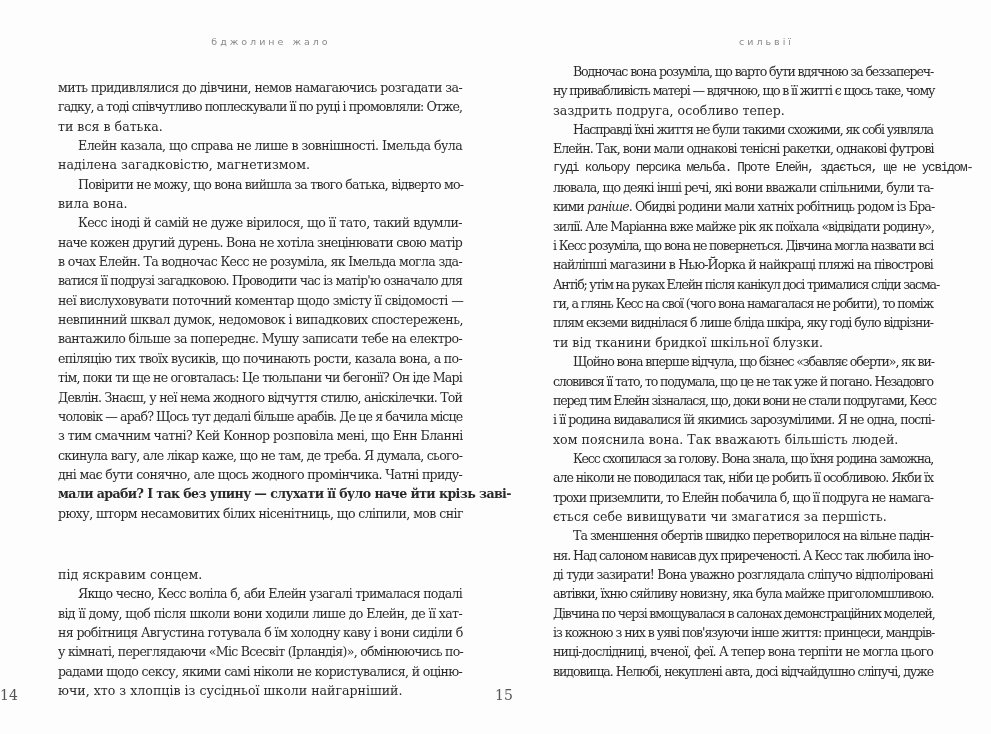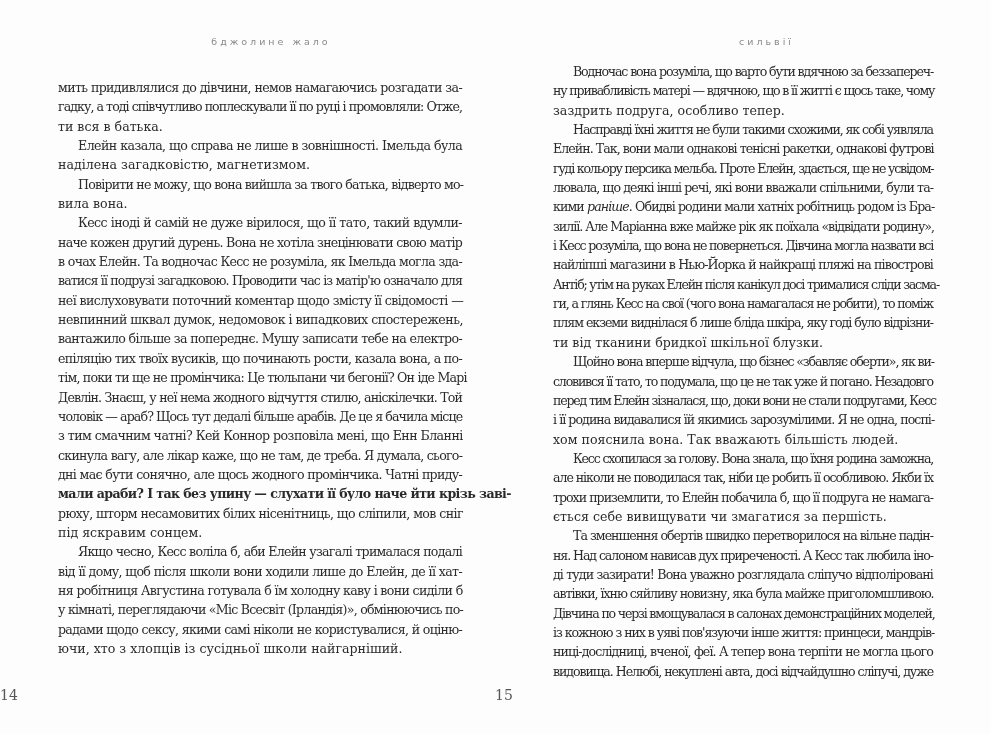--- a/index.html
+++ b/index.html
@@ -31,48 +31,48 @@
       <div class="line indent" style="white-space: nowrap; letter-spacing: -0.8px;">Повірити не можу, що вона вийшла за твого батька, відверто мо-</div>
       <div class="line last" style="white-space: nowrap;">вила вона.</div>
       <div class="line indent" style="white-space: nowrap; letter-spacing: -0.55px;">Кесс іноді й самій не дуже вірилося, що її тато, такий вдумли-</div>
       <div class="line" style="white-space: nowrap; letter-spacing: -0.75px;">наче кожен другий дурень. Вона не хотіла знецінювати свою матір</div>
       <div class="line" style="white-space: nowrap; letter-spacing: -0.7px;">в очах Елейн. Та водночас Кесс не розуміла, як Імельда могла зда-</div>
       <div class="line" style="white-space: nowrap; letter-spacing: -0.9px;">ватися її подрузі загадковою. Проводити час із матір'ю означало для</div>
       <div class="line" style="white-space: nowrap; letter-spacing: -0.6px;">неї вислуховувати поточний коментар щодо змісту її свідомості —</div>
       <div class="line" style="white-space: nowrap; letter-spacing: -0.5px;">невпинний шквал думок, недомовок і випадкових спостережень,</div>
       <div class="line" style="white-space: nowrap; letter-spacing: -0.65px;">вантажило більше за попереднє. Мушу записати тебе на електро-</div>
       <div class="line" style="white-space: nowrap; letter-spacing: -0.7px;">епіляцію тих твоїх вусиків, що починають рости, казала вона, а по-</div>
-      <div class="line" style="white-space: nowrap; letter-spacing: -0.8px;">тім, поки ти ще не промінчика: Це тюльпани чи бегонії? Он іде Марі</div>
+      <div class="line" style="white-space: nowrap; letter-spacing: -0.8px;">тім, поки ти ще не оговталась: Це тюльпани чи бегонії? Он іде Марі</div>
       <div class="line" style="white-space: nowrap; letter-spacing: -0.85px;">Девлін. Знаєш, у неї нема жодного відчуття стилю, аніскілечки. Той</div>
       <div class="line" style="white-space: nowrap; letter-spacing: -0.9px;">чоловік — араб? Щось тут дедалі більше арабів. Де це я бачила місце</div>
       <div class="line" style="white-space: nowrap; letter-spacing: -0.55px;">з тим смачним чатні? Кей Коннор розповіла мені, що Енн Бланні</div>
       <div class="line" style="white-space: nowrap; letter-spacing: -0.75px;">скинула вагу, але лікар каже, що не там, де треба. Я думала, сього-</div>
       <div class="line" style="white-space: nowrap; letter-spacing: -0.7px;">дні має бути сонячно, але щось жодного промінчика. Чатні приду-</div>
       <div class="line" style="white-space: nowrap; letter-spacing: -0.6px; font-weight: bold;">мали араби? І так без упину — слухати її було наче йти крізь заві-</div>
       <div class="line" style="white-space: nowrap; letter-spacing: -0.6px;">рюху, шторм несамовитих білих нісенітниць, що сліпили, мов сніг</div>
-      <div class="line last" style="white-space: nowrap;">під яскравим сонцем.</div>
+      <div class="line last" style="white-space: nowrap; margin-top: 42px;">під яскравим сонцем.</div>
       <div class="line indent" style="white-space: nowrap; letter-spacing: -0.75px;">Якщо чесно, Кесс воліла б, аби Елейн узагалі трималася подалі</div>
       <div class="line" style="white-space: nowrap; letter-spacing: -0.65px;">від її дому, щоб після школи вони ходили лише до Елейн, де її хат-</div>
       <div class="line" style="white-space: nowrap; letter-spacing: -0.65px;">ня робітниця Августина готувала б їм холодну каву і вони сиділи б</div>
       <div class="line" style="white-space: nowrap; letter-spacing: -0.75px;">у кімнаті, переглядаючи «Міс Всесвіт (Ірландія)», обмінюючись по-</div>
       <div class="line" style="white-space: nowrap; letter-spacing: -0.7px;">радами щодо сексу, якими самі ніколи не користувалися, й оціню-</div>
       <div class="line last" style="white-space: nowrap;">ючи, хто з хлопців із сусідньої школи найгарніший.</div>
     </div>
   <div class="folio">14</div>
 </div>
 
 <div class="page right">
   <div class="running-head">сильвії</div>
   <div class="text">
       <div class="line indent" style="white-space: nowrap; letter-spacing: -1.15px;">Водночас вона розуміла, що варто бути вдячною за беззапереч-</div>
       <div class="line" style="white-space: nowrap; letter-spacing: -1.15px;">ну привабливість матері — вдячною, що в її житті є щось таке, чому</div>
       <div class="line last" style="white-space: nowrap;">заздрить подруга, особливо тепер.</div>
       <div class="line indent" style="white-space: nowrap; letter-spacing: -1.1px;">Насправді їхні життя не були такими схожими, як собі уявляла</div>
       <div class="line" style="white-space: nowrap; letter-spacing: -0.95px;">Елейн. Так, вони мали однакові тенісні ракетки, однакові футрові</div>
-      <div class="line" style="white-space: nowrap; letter-spacing: -1.2px;">гуді кольору персика мельба. Проте Елейн, здається, ще не усвідом-</div>
+      <div class="line" style="white-space: nowrap; letter-spacing: -1.2px; font-family: Liberation Mono, monospace;">гуді кольору персика мельба. Проте Елейн, здається, ще не усвідом-</div>
       <div class="line" style="white-space: nowrap; letter-spacing: -0.95px;">лювала, що деякі інші речі, які вони вважали спільними, були та-</div>
       <div class="line" style="white-space: nowrap; letter-spacing: -0.9px;"><span>кими </span><em>раніше</em><span>. Обидві родини мали хатніх робітниць родом із Бра-</span></div>
       <div class="line" style="white-space: nowrap; letter-spacing: -1px;">зилії. Але Маріанна вже майже рік як поїхала «відвідати родину»,</div>
       <div class="line" style="white-space: nowrap; letter-spacing: -1.15px;">і Кесс розуміла, що вона не повернеться. Дівчина могла назвати всі</div>
       <div class="line" style="white-space: nowrap; letter-spacing: -0.9px;">найліпші магазини в Нью-Йорка й найкращі пляжі на півострові</div>
       <div class="line" style="white-space: nowrap; letter-spacing: -1.2px;">Антіб; утім на руках Елейн після канікул досі трималися сліди засма-</div>
       <div class="line" style="white-space: nowrap; letter-spacing: -1.15px;">ги, а глянь Кесс на свої (чого вона намагалася не робити), то поміж</div>
       <div class="line" style="white-space: nowrap; letter-spacing: -1.05px;">плям екземи виднілася б лише бліда шкіра, яку годі було відрізни-</div>
       <div class="line last" style="white-space: nowrap;">ти від тканини бридкої шкільної блузки.</div>
       <div class="line indent" style="white-space: nowrap; letter-spacing: -1.15px;">Щойно вона вперше відчула, що бізнес «збавляє оберти», як ви-</div>

